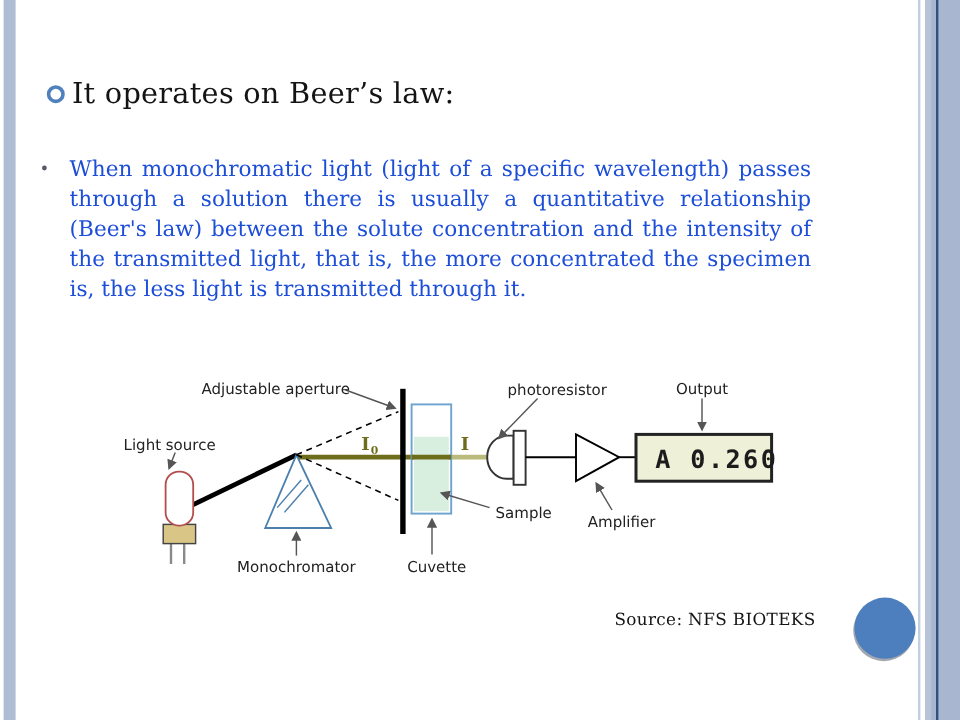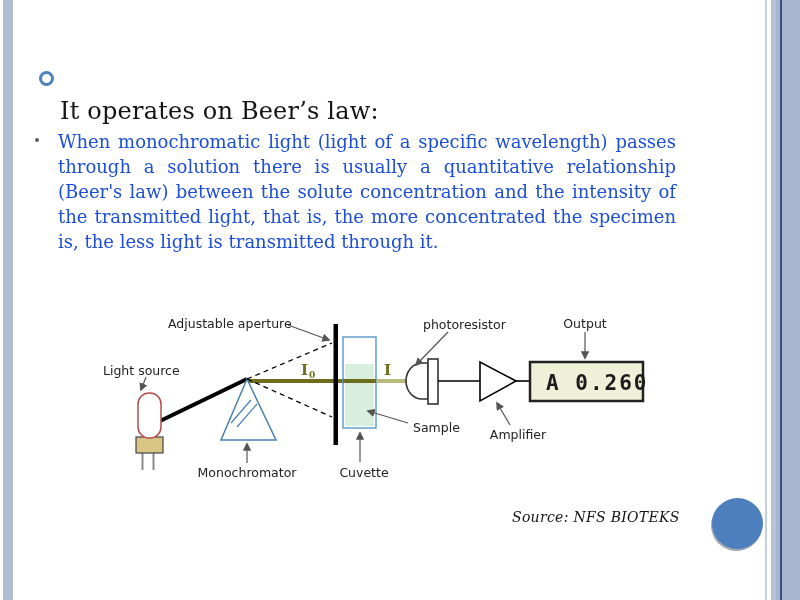--- a/index.html
+++ b/index.html
@@ -14,41 +14,41 @@
   .right-band-light{position:absolute;left:771px;top:0;width:5px;height:600px;background:#b8c4d6;}
   .right-band-dark{position:absolute;left:780px;top:0;width:2px;height:600px;background:#33517e;}
 
   
   .bullet-ring{
     position:absolute;left:39px;top:71px;width:9px;height:9px;border:3px solid #4f81bd;
     border-radius:50%;background:#fff;
   }
   .heading{
     position:absolute;left:60px;top:64px;width:680px;font-size:24px;font-weight:400;
-    color:#141414;letter-spacing:0.2px;margin-top:33px;
+    color:#141414;letter-spacing:0.2px;
   }
 
   
   .sub-bullet{
     position:absolute;left:35px;top:138px;width:4px;height:4px;border-radius:50%;background:#5a5a66;
   }
   .paragraph{
     position:absolute;left:58px;top:129px;width:618px;font-size:18px;line-height:25px;
     text-align:justify;color:#1d4ed8;
   }
 
   
   .diagram{position:absolute;left:90px;top:305px;width:570px;height:180px;}
   .dlabel{font-family:"DejaVu Sans", sans-serif;font-size:12.5px;fill:#222;}
   .beamlabel{font-family:"DejaVu Serif", serif;font-weight:bold;fill:#6d6d1b;}
   .seg{font-family:"DejaVu Sans Mono", monospace;font-weight:bold;font-size:21px;fill:#1c1c1c;letter-spacing:2px;}
 
   
   .source{
-    position:absolute;left:512px;top:509px;font-size:14px;font-style:italic;color:#141414;
+    position:absolute;left:512px;top:509px;font-size:14px;color:#141414;
     letter-spacing:0.3px;
   }
 
   
   .corner-circle{
     position:absolute;left:712px;top:498px;width:51px;height:51px;border-radius:50%;
     background:#4d7fbe;box-shadow:-1px 2px 0 #a2a8b0;
   }
 </style>
 </head>

